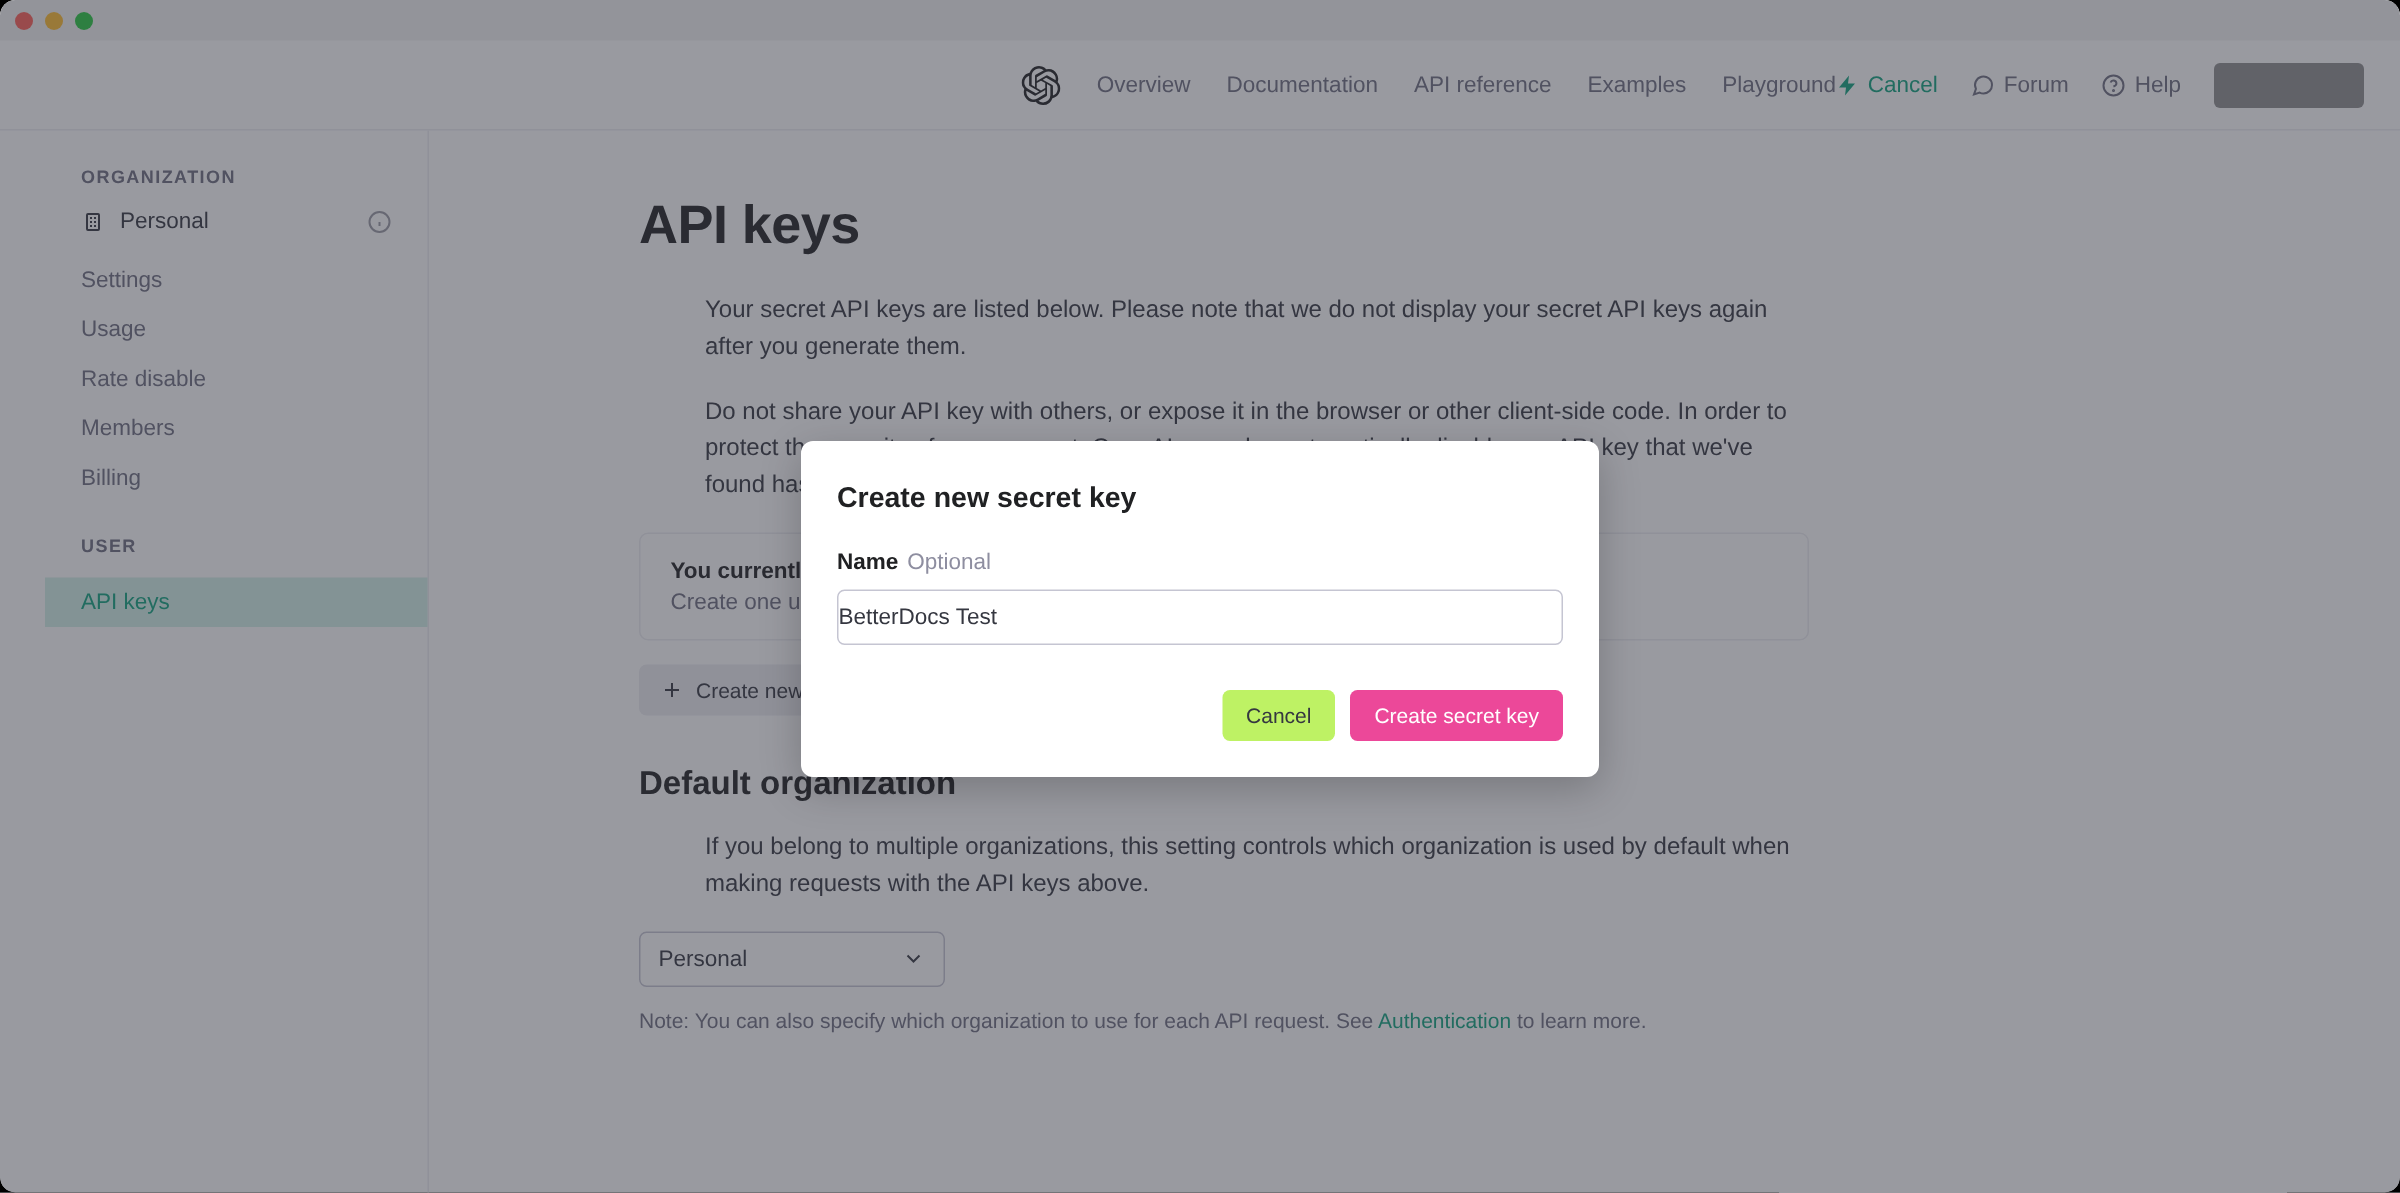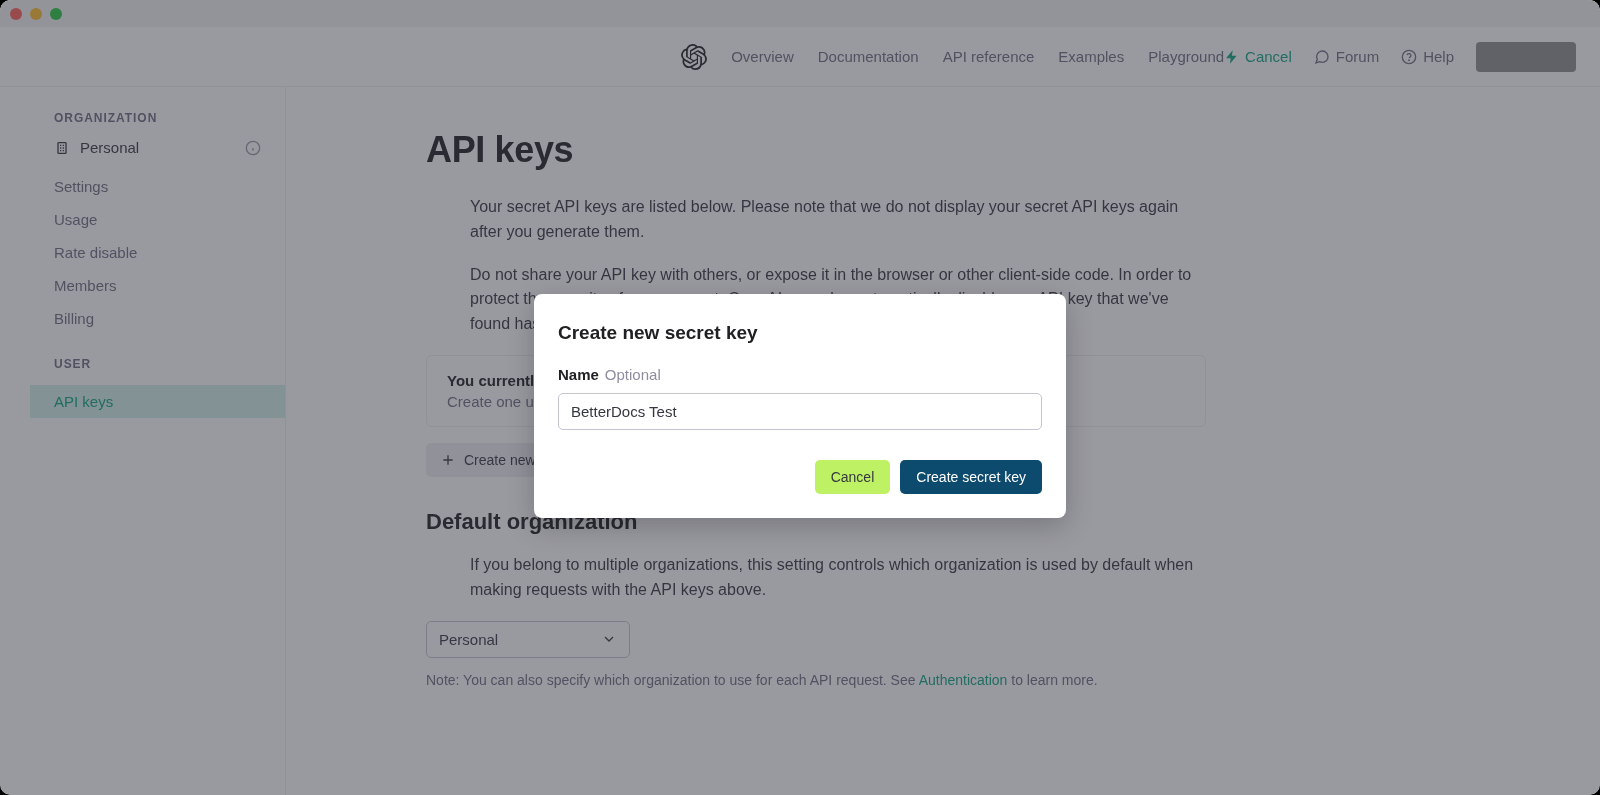--- a/index.html
+++ b/index.html
@@ -47,24 +47,24 @@
   .select { display: inline-flex; align-items: center; justify-content: space-between; border: 1px solid #c5c5d2; border-radius: 5px; padding: 9px 12px; width: 204px; font-size: 15px; color: #353740; cursor: pointer; margin-bottom: 14px; }
   .note { font-size: 14px; color: #6e6e80; }
   .note a { color: #10a37f; text-decoration: none; }
 
   
   .overlay { position: absolute; inset: 0; background: rgba(52,53,65,.5); display: flex; align-items: flex-start; justify-content: center; }
   .modal { margin-top: 294px; width: 532px; background: #fff; border-radius: 8px; padding: 28px 24px 24px 24px; box-shadow: 0 8px 28px rgba(0,0,0,.22); }
   .modal-title { font-size: 19px; font-weight: 700; color: #202123; margin-bottom: 22px; }
   .field-label { font-size: 15px; color: #202123; font-weight: 600; margin-bottom: 10px; }
   .field-label .opt { font-weight: 400; color: #8e8ea0; margin-left: 6px; }
-  .text-input { width: 100%; border: 1px solid #c5c5d2; border-radius: 5px; padding: 9px 12px; font-size: 15px; color: #353740; outline: none; margin-bottom: 30px; }
+  .text-input { width: 100%; border: 1px solid #c5c5d2; border-radius: 5px; padding: 9px 0; font-size: 15px; color: #353740; outline: none; margin-bottom: 30px; }
   .modal-actions { display: flex; justify-content: flex-end; gap: 10px; }
   .btn-cancel { background: #bef264; color: #353740; border: none; border-radius: 5px; padding: 9px 16px; font-size: 14px; cursor: pointer; }
-  .btn-primary { background: #0c4a6e; color: #fff; border: none; border-radius: 5px; padding: 9px 16px; font-size: 14px; cursor: pointer; }
+  .btn-primary { background: #ec4899; color: #fff; border: none; border-radius: 5px; padding: 9px 16px; font-size: 14px; cursor: pointer; }
 
   .icon { width: 16px; height: 16px; display: inline-block; vertical-align: middle; }
 </style>
 </head>
 <body>
 
 <div class="window">
   <div class="titlebar">
     <div class="dot red"></div>
     <div class="dot yellow"></div>

